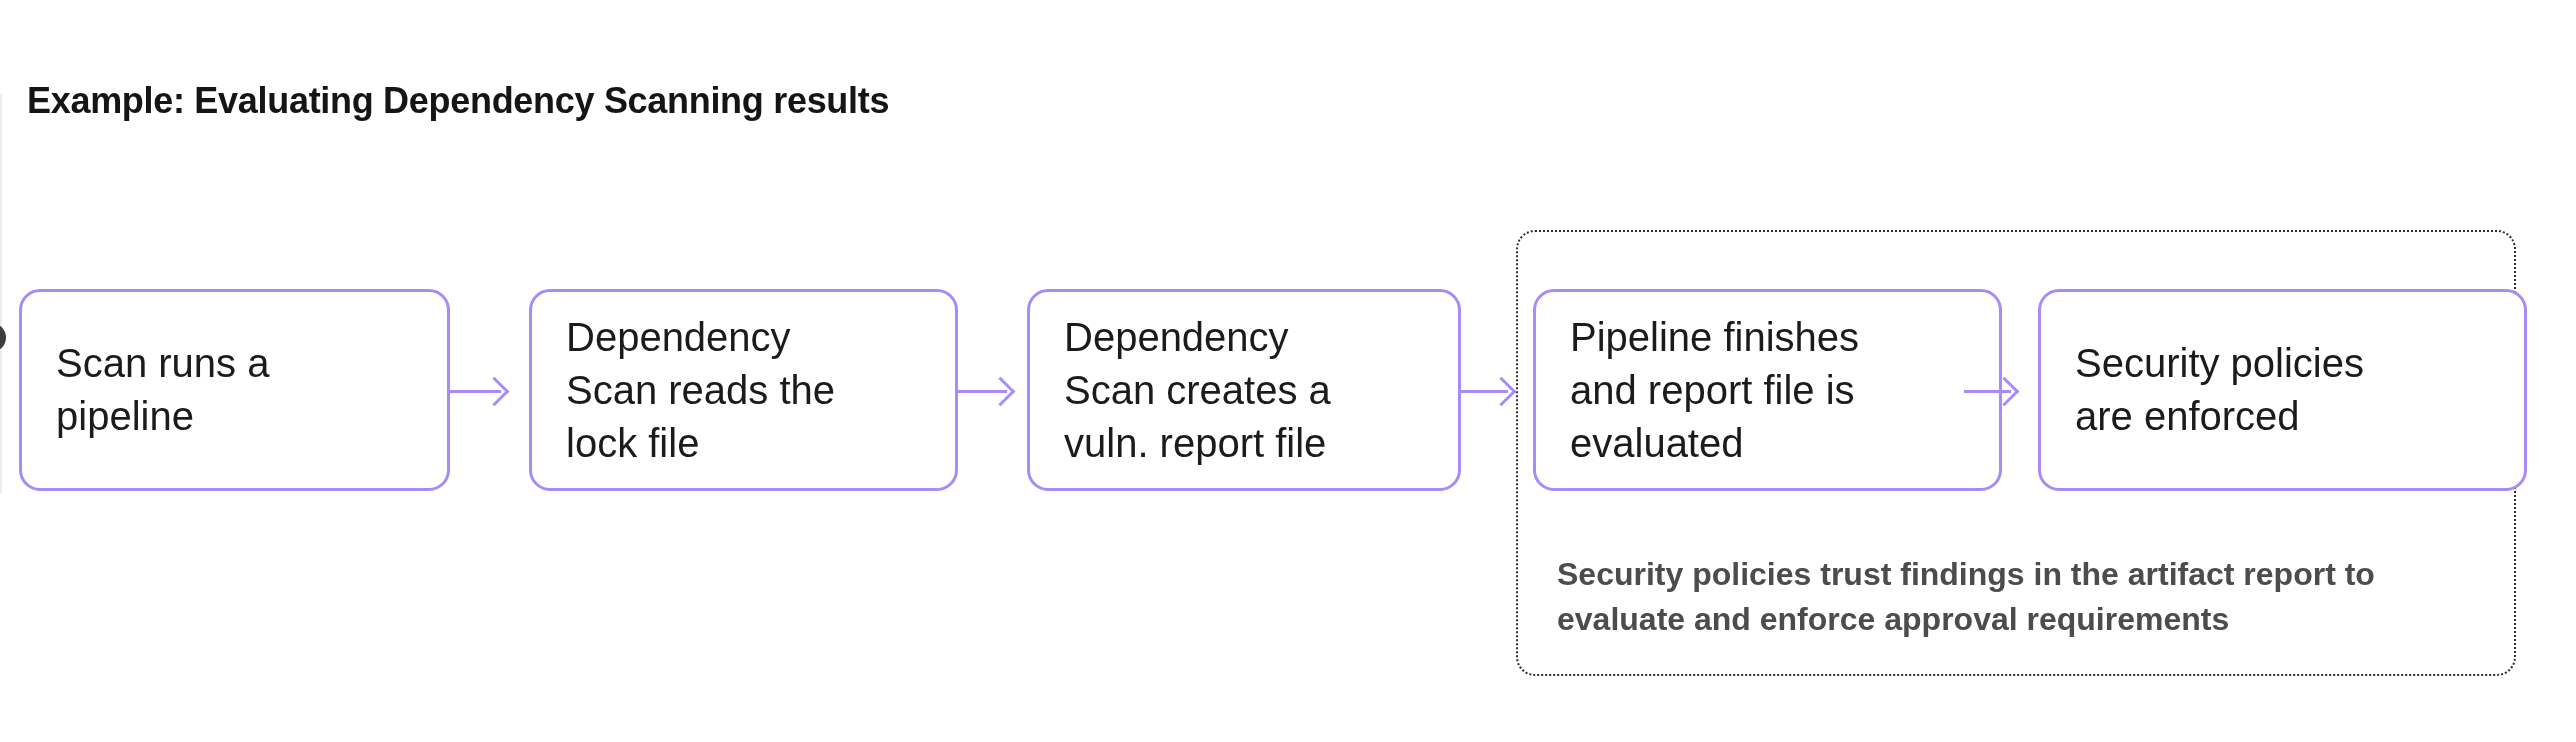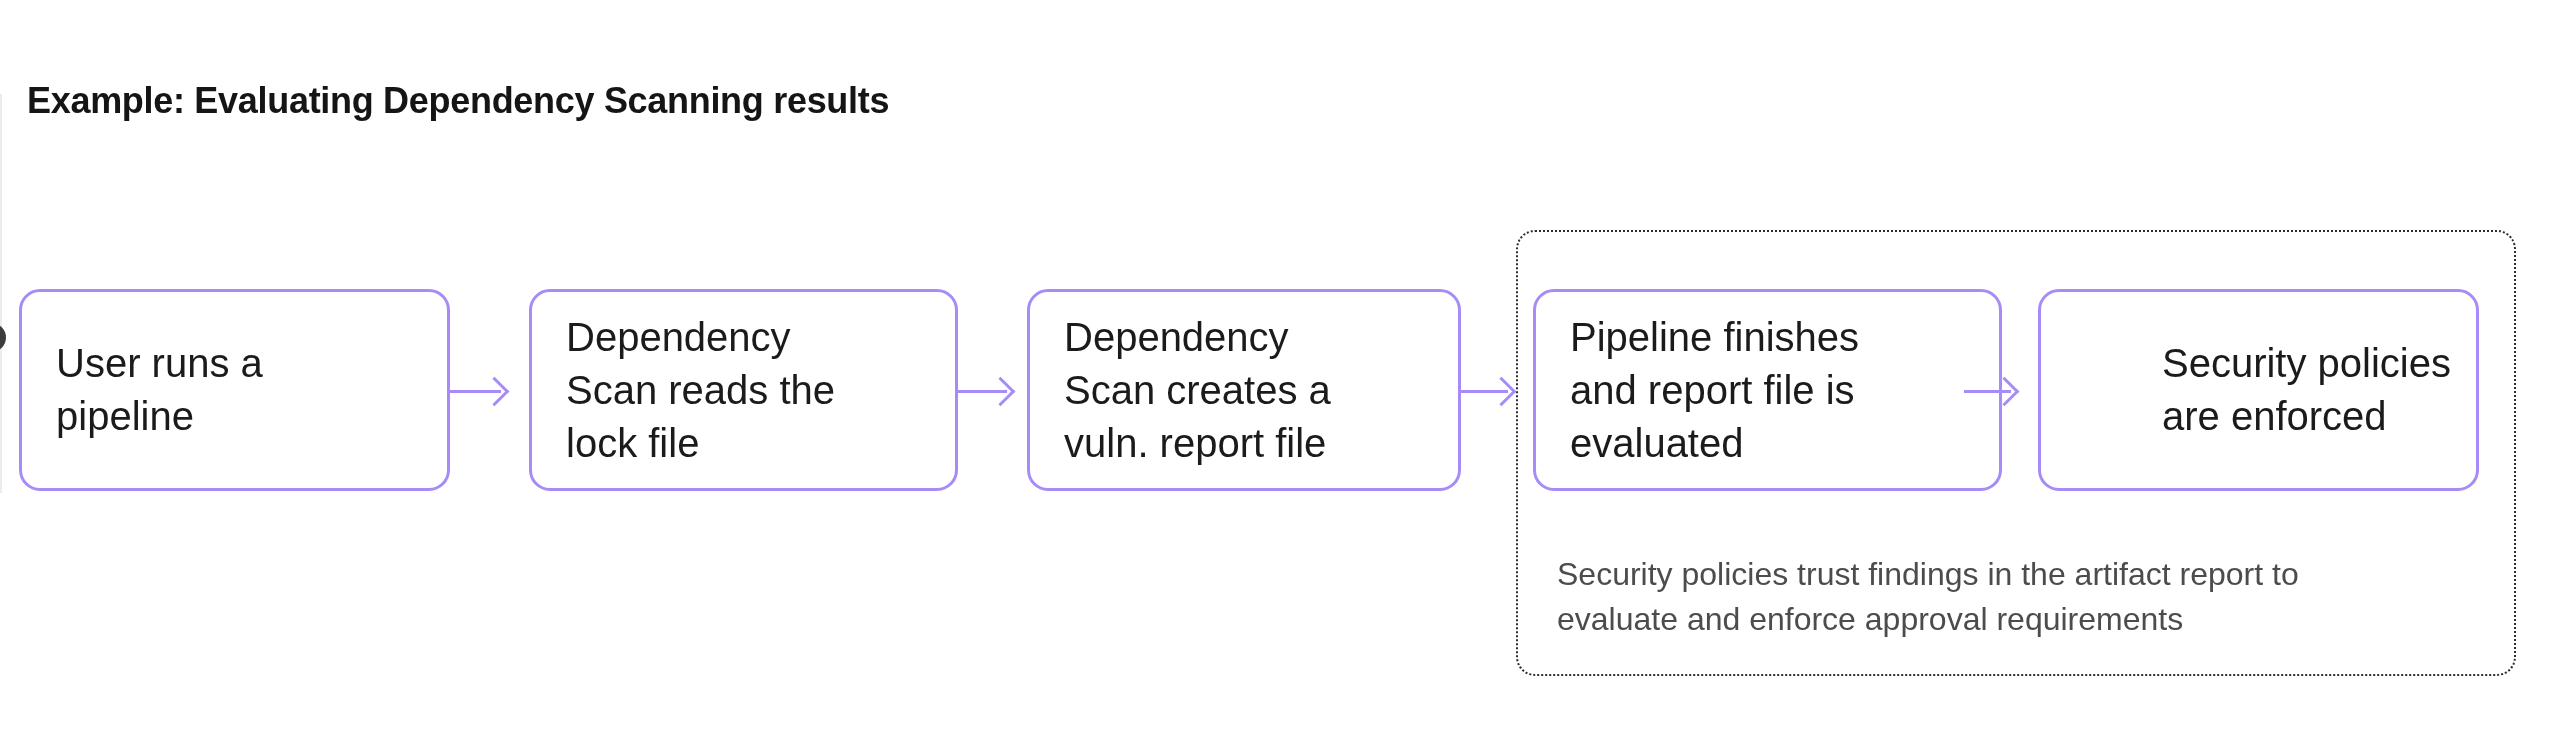--- a/index.html
+++ b/index.html
@@ -30,21 +30,21 @@
     display:flex;align-items:center;padding:0 25px 0 34px;
   }
   .node-label{
     font-size:40px;line-height:53px;color:var(--box-text);
     white-space:pre-line;text-align:left;
   }
   .node-1{left:19px;width:431px;}
   .node-2{left:529px;width:429px;}
   .node-3{left:1027px;width:434px;}
   .node-4{left:1533px;width:469px;}
-  .node-5{left:2038px;width:441px;justify-content:flex-end;}
+  .node-5{left:2038px;width:489px;}
 
   .arrow{position:absolute;top:381px;height:21px;}
   .arrow-1{left:450px;width:59px;}
   .arrow-2{left:958px;width:57px;}
   .arrow-3{left:1461px;width:55px;}
   .arrow-4{left:1964px;width:55px;}
   .arrow .shaft{
     position:absolute;left:0;right:7.7px;top:8.6px;height:3.8px;
     background:var(--arrow);
   }
@@ -53,21 +53,21 @@
     border-top:3.8px solid var(--arrow);border-right:3.8px solid var(--arrow);
     transform:rotate(45deg);
   }
 
   .group{
     position:absolute;left:1516px;top:230px;width:1000px;height:446px;box-sizing:border-box;
     border:2.9px dotted var(--dotted-border);border-radius:19px;
   }
   .group-note{
     position:absolute;left:39px;top:320px;width:948px;margin:0;
-    font-size:32px;line-height:45px;font-weight:400;
+    font-size:32px;line-height:45px;font-weight:700;
     color:var(--note-text);white-space:pre-line;
   }
 
   .edge-line{
     position:absolute;left:0;top:94px;width:1.9px;height:399px;
     background:#ececec;
   }
   .edge-circle{
     position:absolute;left:-23px;top:323px;width:29px;height:29px;
     border-radius:50%;background:#3d3d3d;
@@ -82,21 +82,21 @@
   <div class="edge-circle"></div>
 
   <h1 class="title">Example: Evaluating Dependency Scanning results</h1>
 
   <div class="group">
     <p class="group-note">Security policies trust findings in the artifact report to
 evaluate and enforce approval requirements</p>
   </div>
 
   <div class="node node-1">
-    <span class="node-label">User runs a
+    <span class="node-label">Scan runs a
 pipeline</span>
   </div>
 
   <div class="arrow arrow-1">
     <span class="shaft"></span>
     <span class="head"></span>
   </div>
 
   <div class="node node-2">
     <span class="node-label">Dependency

